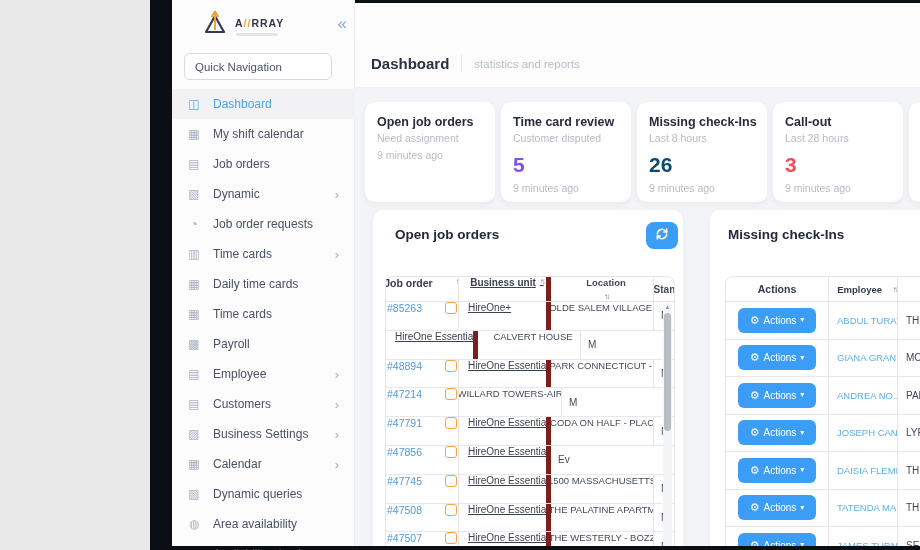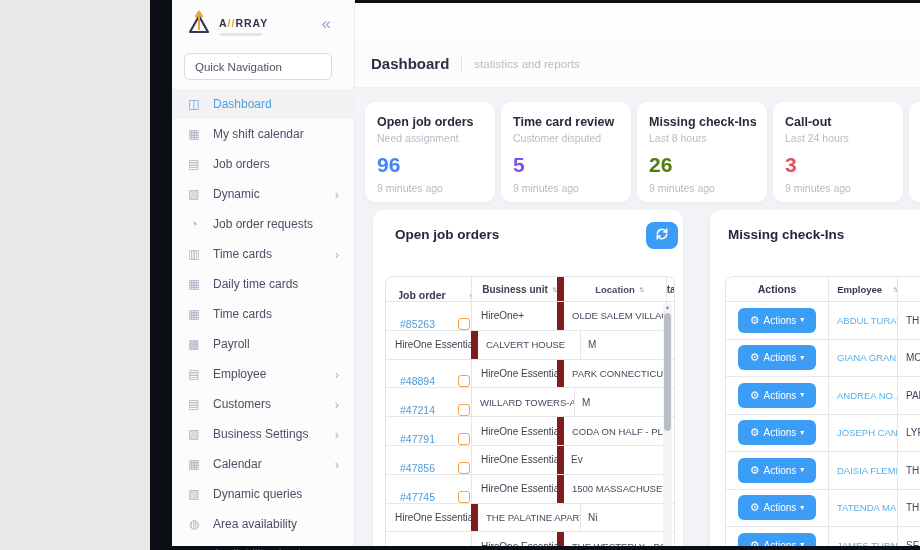--- a/index.html
+++ b/index.html
@@ -8,21 +8,21 @@
   #stage { position:relative; width:920px; height:550px; overflow:hidden; }
 
   
   .desktop { position:absolute; left:0; top:0; width:150px; height:550px; background:#e9e9e9; }
   .frame { position:absolute; left:150px; top:0; width:770px; height:550px; background:#0b0e14; }
   .app { position:absolute; left:22px; top:0; width:748px; height:546px; }
 
   
   .sidebar { position:absolute; left:0; top:0; width:183px; height:546px;
     background:#fcfcfc; border-right:1px solid #ececf0; }
-  .logo-row { position:absolute; left:0; top:8px; width:183px; height:40px; }
+  .logo-row { position:absolute; left:16px; top:8px; width:183px; height:40px; }
   .logo-mark { position:absolute; left:13px; top:2px; }
   .logo-text { position:absolute; left:47px; top:9px; font-size:10.5px; font-weight:700;
     letter-spacing:1px; color:#2f3447; }
   .logo-text .slash { color:#e8a33d; font-weight:700; }
   .tagline-bar { position:absolute; left:48px; top:25px; width:42px; height:3px; background:#e3e4e8; border-radius:2px; }
   .collapse { position:absolute; right:24px; top:6px; font-size:17px; color:#8fa6c9; cursor:pointer; }
 
   .quick-nav { position:absolute; left:12px; top:53px; width:148px; }
   .quick-nav input { width:148px; height:27px; border:1px solid #d8dade; border-radius:6px;
     padding:0 10px; font-size:11.5px; color:#4b5366; background:#fff; outline:none;
@@ -78,23 +78,23 @@
   .t-head { display:flex; height:25px; align-items:center; border-bottom:1px solid #e3e5e9; }
   .th { font-size:10.5px; font-weight:700; color:#343a4e; white-space:nowrap; overflow:hidden;
     display:flex; align-items:center; justify-content:center; gap:4px; }
   .sort { font-size:8px; color:#6e7487; letter-spacing:-2px; }
   .t-row { display:flex; border-bottom:1px solid #e7e8ec; align-items:center; }
   .jobs-table .t-row { height:28.8px; }
   .ck-table .t-row { height:37.5px; }
   .c { overflow:hidden; white-space:nowrap; }
 
   
-  .jt-c1 { width:73px; border-right:1px solid #e3e5e9; display:flex; align-items:flex-end; justify-content:center; gap:23px; height:100%;margin-left:13px; }
-  .jt-c2 { width:92px; border-right:7px solid #7f1d1d; font-size:10px; color:#3d4250; padding-left:9px; height:100%; display:flex; align-items:center; }
-  .jt-c3 { width:103px; border-right:1px solid #e3e5e9; font-size:9.5px; color:#454a5c; padding-left:8px; height:100%; display:flex; align-items:center; }
+  .jt-c1 { width:73px; border-right:1px solid #e3e5e9; display:flex; align-items:flex-start; justify-content:center; gap:23px; height:100%; }
+  .jt-c2 { width:92px; border-right:5px solid #7f1d1d; font-size:10px; color:#3d4250; padding-left:9px; height:100%; display:flex; align-items:flex-start;text-decoration:underline; }
+  .jt-c3 { width:103px; border-right:1px solid #e3e5e9; font-size:9.5px; color:#454a5c; padding-left:8px; height:100%; display:flex; align-items:center;flex-direction:column; }
   .jt-c4 { flex:1; font-size:10px; color:#454a5c; padding-left:7px; height:100%; display:flex; align-items:center; }
   .job-link { font-size:10.5px; color:#4e9bd8; text-decoration:none; }
   .cb { width:12px; height:12px; border:1.6px solid #f2a43e; border-radius:3px; background:#fff; cursor:pointer; flex:none; }
 
   
   .vscroll { position:absolute; right:2px; top:26px; width:9px; height:252px; background:#f3f4f6; border-radius:4px; }
   .varrow { position:absolute; top:1px; left:0; width:9px; text-align:center; font-size:6px; color:#8d919c; }
   .vthumb { position:absolute; top:10px; left:1px; width:7px; height:118px; background:#b9bdc4; border-radius:4px; cursor:pointer; }
 
   
@@ -243,41 +243,40 @@
           <span class="pg-sub">statistics and reports</span>
         </div>
 
         <div class="content">
 
           <div class="cards-row">
 
               <div class="stat-card">
                 <div class="sc-title">Open job orders</div>
                 <div class="sc-sub">Need assignment</div>
-                <div class="sc-value" style="color: rgb(66, 133, 244);">96</div>
                 <div class="sc-time">9 minutes ago</div>
               </div>
 
               <div class="stat-card">
                 <div class="sc-title">Time card review</div>
                 <div class="sc-sub">Customer disputed</div>
                 <div class="sc-value" style="color: rgb(122, 82, 240);">5</div>
                 <div class="sc-time">9 minutes ago</div>
               </div>
 
               <div class="stat-card">
                 <div class="sc-title">Missing check-Ins</div>
                 <div class="sc-sub">Last 8 hours</div>
-                <div class="sc-value" style="color: #4d7c0f;">26</div>
+                <div class="sc-value" style="color: #0c4a6e;">26</div>
                 <div class="sc-time">9 minutes ago</div>
               </div>
 
               <div class="stat-card">
                 <div class="sc-title">Call-out</div>
-                <div class="sc-sub">Last 24 hours</div>
+                <div class="sc-sub">Last 28 hours</div>
                 <div class="sc-value" style="color: rgb(232, 79, 94);">3</div>
                 <div class="sc-time">9 minutes ago</div>
               </div>
 
               <div class="stat-card">
                 
                 
                 
                 
               </div>
@@ -374,20 +373,24 @@
                   <div class="c jt-c1">
                     <a class="job-link" href="#">#47745</a>
                     <span class="cb"></span>
                   </div>
                   <div class="c jt-c2">HireOne Essentials</div>
                   <div class="c jt-c3">1500 MASSACHUSETTS...</div>
                   <div class="c jt-c4">M</div>
                 </div>
 
                 <div class="t-row">
+                  <div class="c jt-c1">
+                    <a class="job-link" href="#">#47508</a>
+                    <span class="cb"></span>
+                  </div>
                   <div class="c jt-c2">HireOne Essentials</div>
                   <div class="c jt-c3">THE PALATINE APARTM...</div>
                   <div class="c jt-c4">Ni</div>
                 </div>
 
                 <div class="t-row">
                   <div class="c jt-c1">
                     <a class="job-link" href="#">#47507</a>
                     <span class="cb"></span>
                   </div>

